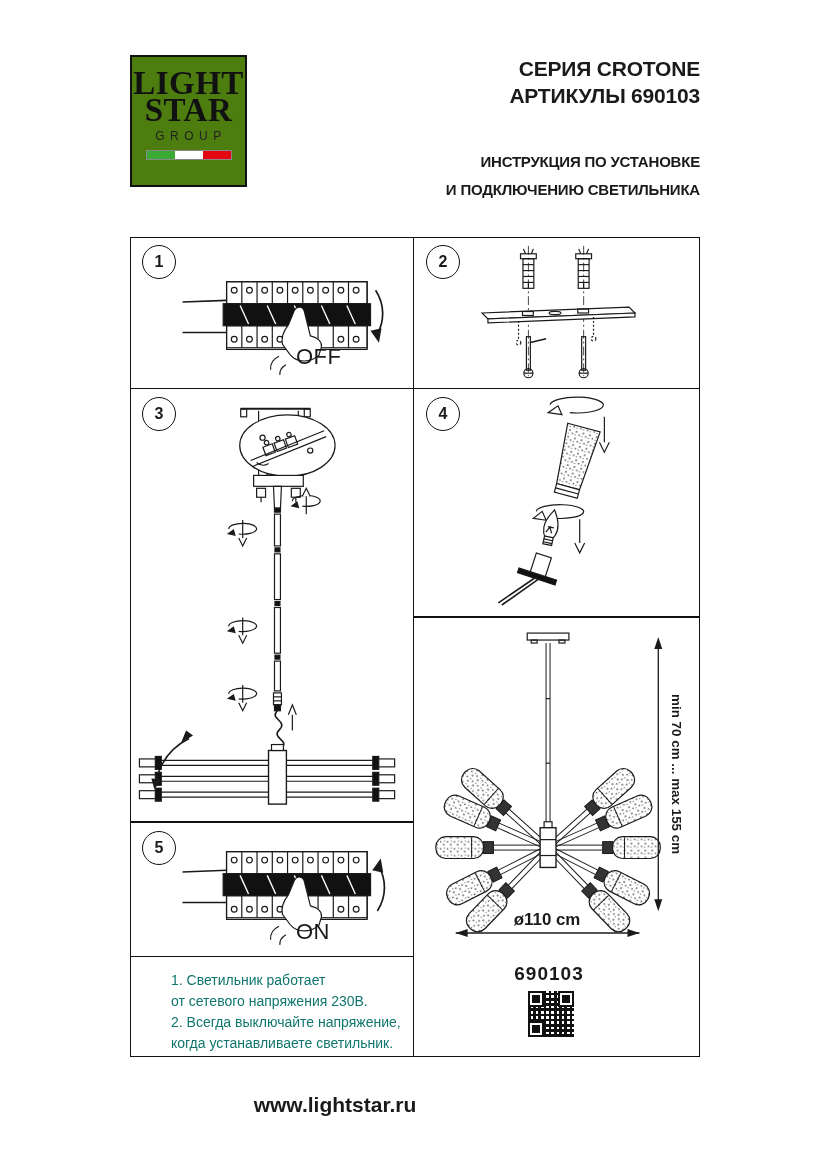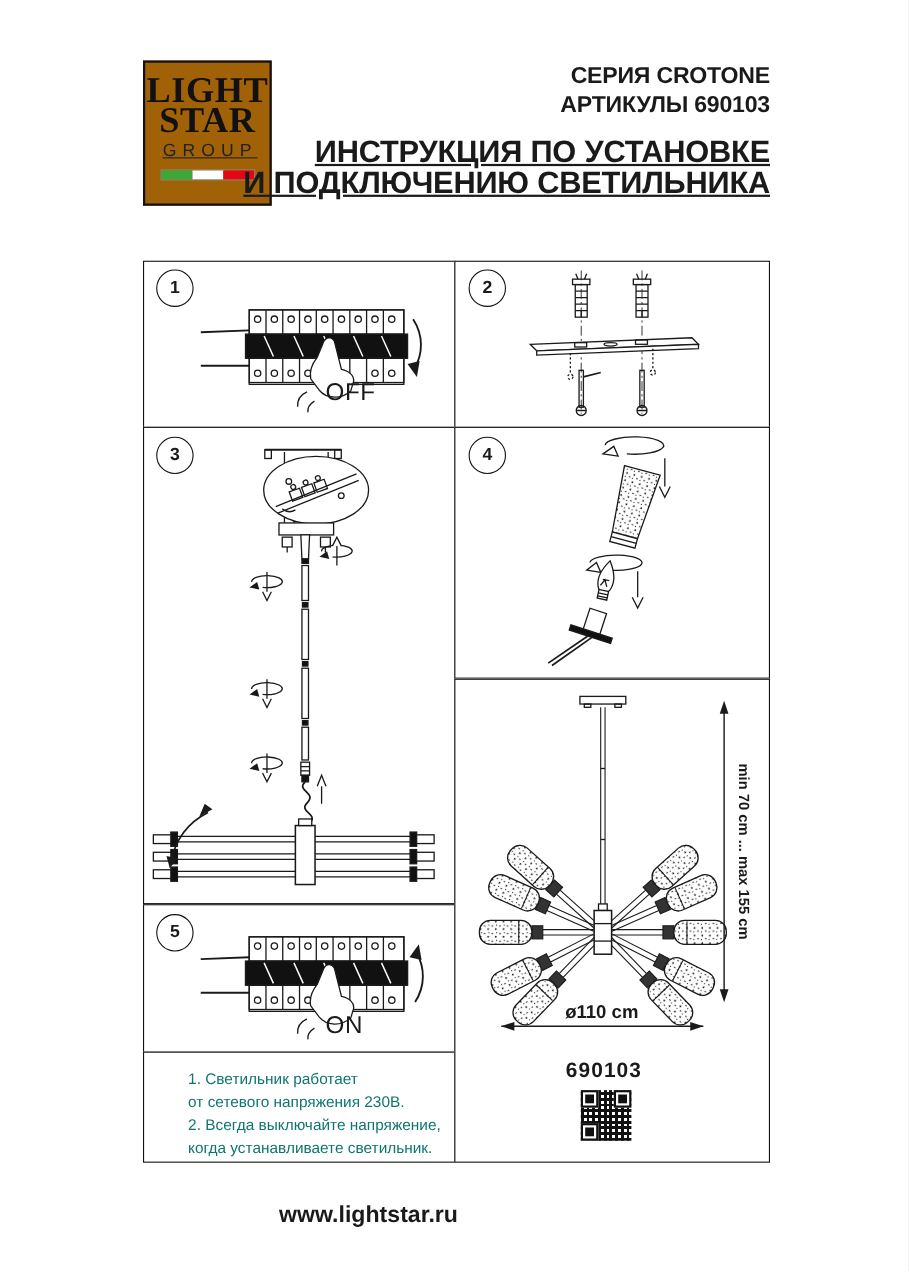--- a/index.html
+++ b/index.html
@@ -1,28 +1,28 @@
 <!DOCTYPE html>
 <html><head>
 <meta charset="utf-8">
 <style>
   html,body{margin:0;padding:0;background:#e8e8e8;}
   .page{position:relative;width:826px;height:1169px;background:#ffffff;
         font-family:"Liberation Sans","DejaVu Sans",sans-serif;color:#1a1a1a;overflow:hidden;}
   .abs{position:absolute;}
   
-  .logo-box{left:130px;top:55px;width:113px;height:128px;border:2px solid #111;background:#a16207;text-align:center;}
+  .logo-box{left:130px;top:55px;width:113px;height:128px;border:2px solid #111;background:#4d7c0f;text-align:center;}
   .logo-word{font-family:"Liberation Serif","DejaVu Serif",serif;font-weight:bold;font-size:33px;line-height:27px;letter-spacing:.5px;color:#111;}
   .logo-word.first{margin-top:13px;}
-  .logo-group{font-size:16px;letter-spacing:5.5px;text-indent:5px;margin-top:5px;color:#222;text-decoration:underline;}
+  .logo-group{font-size:12px;letter-spacing:5.5px;text-indent:5px;margin-top:5px;color:#222;}
   .flag{width:86px;height:10px;margin:7px auto 0;display:flex;border:1px solid #888;box-sizing:border-box;}
   .flag span{flex:1;}
   .hdr{right:126px;text-align:right;font-weight:bold;letter-spacing:-.2px;}
   .hdr-top{top:55px;font-size:21px;line-height:27px;text-align:right;}
-  .hdr-title{top:124px;font-size:28px;line-height:28px;text-decoration:underline;}
+  .hdr-title{top:148px;font-size:15px;line-height:28px;}
   
   .panel{border:1.5px solid #111;box-sizing:border-box;background:#fff;}
   .badge{width:32px;height:32px;border:1.6px solid #111;border-radius:50%;
          display:flex;align-items:center;justify-content:center;font-size:16px;font-weight:bold;}
   .steptxt{font-size:22px;font-weight:400;letter-spacing:.5px;}
   svg{display:block;}
   
   .notes-text{left:40px;top:13px;font-size:14px;line-height:21px;color:#0f766e;}
   
   .article{left:80px;top:345px;width:110px;text-align:center;font-size:19px;font-weight:bold;letter-spacing:1px;}

